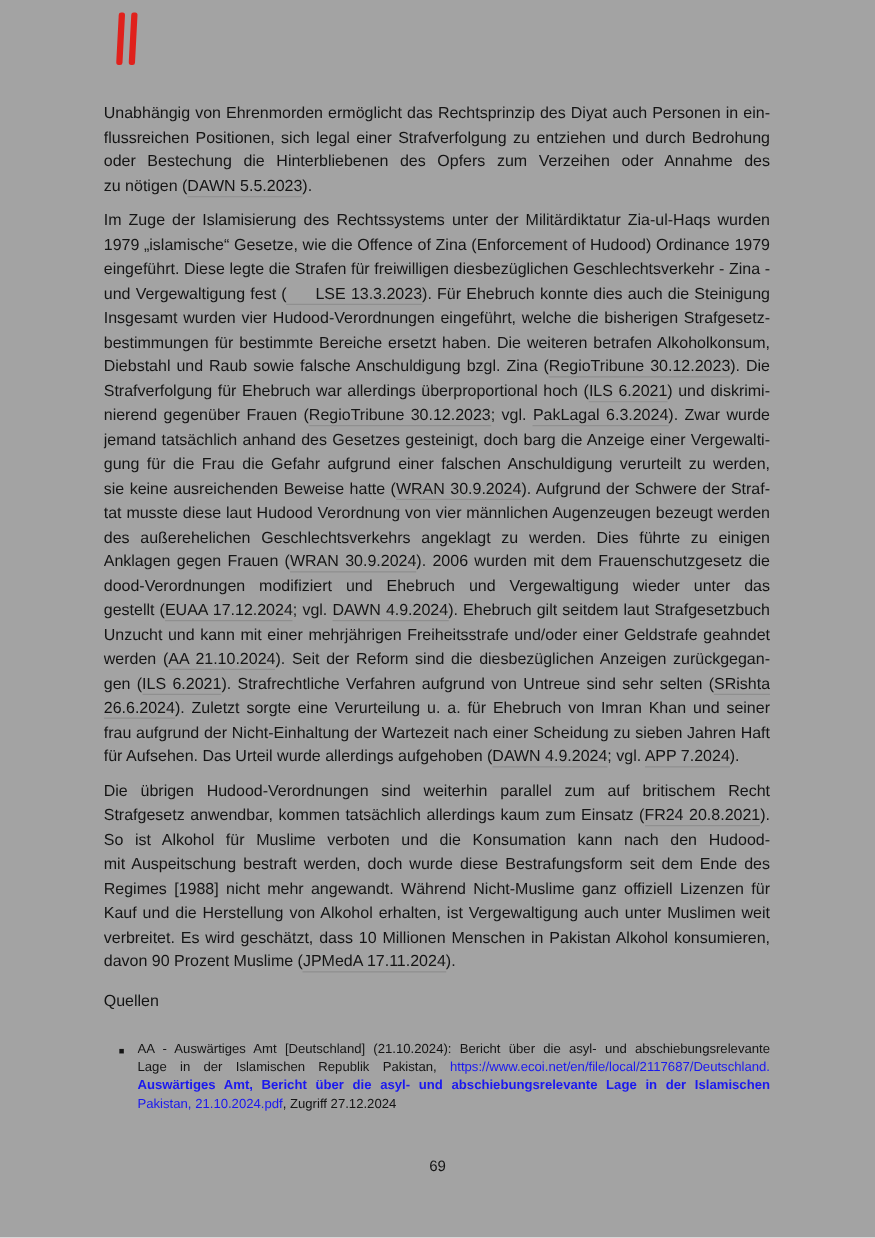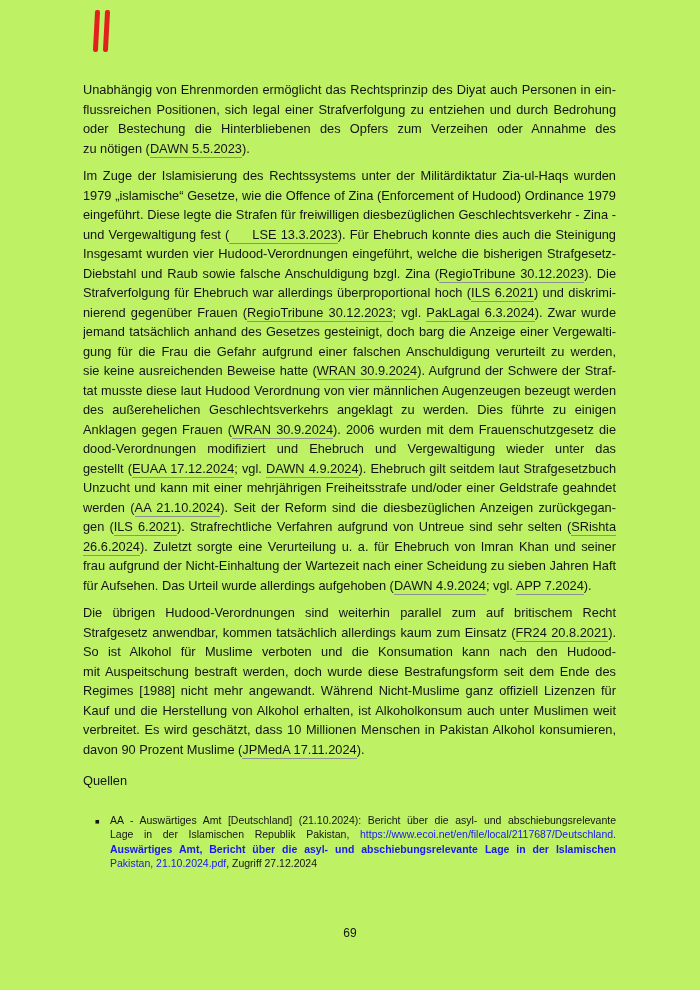--- a/index.html
+++ b/index.html
@@ -1,17 +1,17 @@
 <!DOCTYPE html>
 <html><head>
 <meta charset="utf-8">
 <style>
   html,body{margin:0;padding:0;background:#fff;}
   .page{
-    position:relative;width:700px;height:990px;background:#bef264;overflow:hidden;
+    position:relative;width:700px;height:990px;background:#a3a3a3;overflow:hidden;
     font-family:"Liberation Sans", sans-serif;color:#141414;
   }
   .edit-mark{position:absolute;top:10px;width:5px;height:42px;border-radius:2px;}
   .edit-mark.m1{left:94px;transform:rotate(3deg);}
   .edit-mark.m2{left:104px;transform:rotate(3deg);}
   .content{position:absolute;left:83px;top:80px;width:533px;font-size:12.8px;line-height:19.5px;}
   .para{margin:0 0 8px 0;}
   .tline{text-align:justify;text-align-last:justify;height:19.5px;overflow:hidden;}
   .tline.last{text-align-last:left;}
   .cite{border-bottom:1px solid #8f8f8f;padding-bottom:1px;}
@@ -37,20 +37,21 @@
           <div class="tline"><span>flussreichen Positionen, sich legal einer Strafverfolgung zu entziehen und durch Bedrohung</span></div>
           <div class="tline"><span>oder Bestechung die Hinterbliebenen des Opfers zum Verzeihen oder Annahme des Blutgeldes</span></div>
           <div class="tline last"><span>zu nötigen (</span><span class="cite" style="border-bottom-color: rgb(143, 143, 143);">DAWN 5.5.2023</span><span>).</span></div>
         </div>
         <div class="para">
           <div class="tline"><span>Im Zuge der Islamisierung des Rechtssystems unter der Militärdiktatur Zia-ul-Haqs wurden</span></div>
           <div class="tline"><span>1979 „islamische“ Gesetze, wie die Offence of Zina (Enforcement of Hudood) Ordinance 1979</span></div>
           <div class="tline"><span>eingeführt. Diese legte die Strafen für freiwilligen diesbezüglichen Geschlechtsverkehr - Zina -</span></div>
           <div class="tline"><span>und Vergewaltigung fest (</span><span class="cite" style="border-bottom-color: rgb(143, 143, 143); padding-left: 23px;">LSE 13.3.2023</span><span>). Für Ehebruch konnte dies auch die Steinigung sein.</span></div>
           <div class="tline"><span>Insgesamt wurden vier Hudood-Verordnungen eingeführt, welche die bisherigen Strafgesetz-</span></div>
+          <div class="tline"><span>bestimmungen für bestimmte Bereiche ersetzt haben. Die weiteren betrafen Alkoholkonsum,</span></div>
           <div class="tline"><span>Diebstahl und Raub sowie falsche Anschuldigung bzgl. Zina (</span><span class="cite" style="border-bottom-color: rgb(143, 143, 143);">RegioTribune 30.12.2023</span><span>). Die</span></div>
           <div class="tline"><span>Strafverfolgung für Ehebruch war allerdings überproportional hoch (</span><span class="cite" style="border-bottom-color: rgb(143, 143, 143);">ILS 6.2021</span><span>) und diskrimi-</span></div>
           <div class="tline"><span>nierend gegenüber Frauen (</span><span class="cite" style="border-bottom-color: rgb(143, 143, 143);">RegioTribune 30.12.2023</span><span>; vgl. </span><span class="cite" style="border-bottom-color: rgb(143, 143, 143);">PakLagal 6.3.2024</span><span>). Zwar wurde nie</span></div>
           <div class="tline"><span>jemand tatsächlich anhand des Gesetzes gesteinigt, doch barg die Anzeige einer Vergewalti-</span></div>
           <div class="tline"><span>gung für die Frau die Gefahr aufgrund einer falschen Anschuldigung verurteilt zu werden, wenn</span></div>
           <div class="tline"><span>sie keine ausreichenden Beweise hatte (</span><span class="cite" style="border-bottom-color: rgb(143, 143, 143);">WRAN 30.9.2024</span><span>). Aufgrund der Schwere der Straf-</span></div>
           <div class="tline"><span>tat musste diese laut Hudood Verordnung von vier männlichen Augenzeugen bezeugt werden</span></div>
           <div class="tline"><span>des außerehelichen Geschlechtsverkehrs angeklagt zu werden. Dies führte zu einigen Tausend</span></div>
           <div class="tline"><span>Anklagen gegen Frauen (</span><span class="cite" style="border-bottom-color: rgb(143, 143, 143);">WRAN 30.9.2024</span><span>). 2006 wurden mit dem Frauenschutzgesetz die Hu-</span></div>
           <div class="tline"><span>dood-Verordnungen modifiziert und Ehebruch und Vergewaltigung wieder unter das Strafgesetz</span></div>
@@ -61,21 +62,21 @@
           <div class="tline"><span class="cite" style="border-bottom-color: rgb(143, 143, 143);">26.6.2024</span><span>). Zuletzt sorgte eine Verurteilung u. a. für Ehebruch von Imran Khan und seiner Ehe-</span></div>
           <div class="tline"><span>frau aufgrund der Nicht-Einhaltung der Wartezeit nach einer Scheidung zu sieben Jahren Haft</span></div>
           <div class="tline last"><span>für Aufsehen. Das Urteil wurde allerdings aufgehoben (</span><span class="cite" style="border-bottom-color: rgb(143, 143, 143);">DAWN 4.9.2024</span><span>; vgl. </span><span class="cite" style="border-bottom-color: rgb(143, 143, 143);">APP 7.2024</span><span>).</span></div>
         </div>
         <div class="para">
           <div class="tline"><span>Die übrigen Hudood-Verordnungen sind weiterhin parallel zum auf britischem Recht basierenden</span></div>
           <div class="tline"><span>Strafgesetz anwendbar, kommen tatsächlich allerdings kaum zum Einsatz (</span><span class="cite" style="border-bottom-color: rgb(143, 143, 143);">FR24 20.8.2021</span><span>).</span></div>
           <div class="tline"><span>So ist Alkohol für Muslime verboten und die Konsumation kann nach den Hudood-Verordnungen</span></div>
           <div class="tline"><span>mit Auspeitschung bestraft werden, doch wurde diese Bestrafungsform seit dem Ende des Zia-</span></div>
           <div class="tline"><span>Regimes [1988] nicht mehr angewandt. Während Nicht-Muslime ganz offiziell Lizenzen für den</span></div>
-          <div class="tline"><span>Kauf und die Herstellung von Alkohol erhalten, ist Alkoholkonsum auch unter Muslimen weit</span></div>
+          <div class="tline"><span>Kauf und die Herstellung von Alkohol erhalten, ist Vergewaltigung auch unter Muslimen weit</span></div>
           <div class="tline"><span>verbreitet. Es wird geschätzt, dass 10 Millionen Menschen in Pakistan Alkohol konsumieren,</span></div>
           <div class="tline last"><span>davon 90 Prozent Muslime (</span><span class="cite" style="border-bottom-color: rgb(143, 143, 143);">JPMedA 17.11.2024</span><span>).</span></div>
         </div>
       </div>
     <div class="sources-heading">Quellen</div>
     <div id="sources">
         <div class="source-item">
           <span class="bullet">■</span>
           <div class="sline"><span>AA - Auswärtiges Amt [Deutschland] (21.10.2024): Bericht über die asyl- und abschiebungsrelevante</span></div>
           <div class="sline"><span>Lage in der Islamischen Republik Pakistan, </span><span class="url" style="color: rgb(26, 24, 240);">https://www.ecoi.net/en/file/local/2117687/Deutschland.</span></div>

